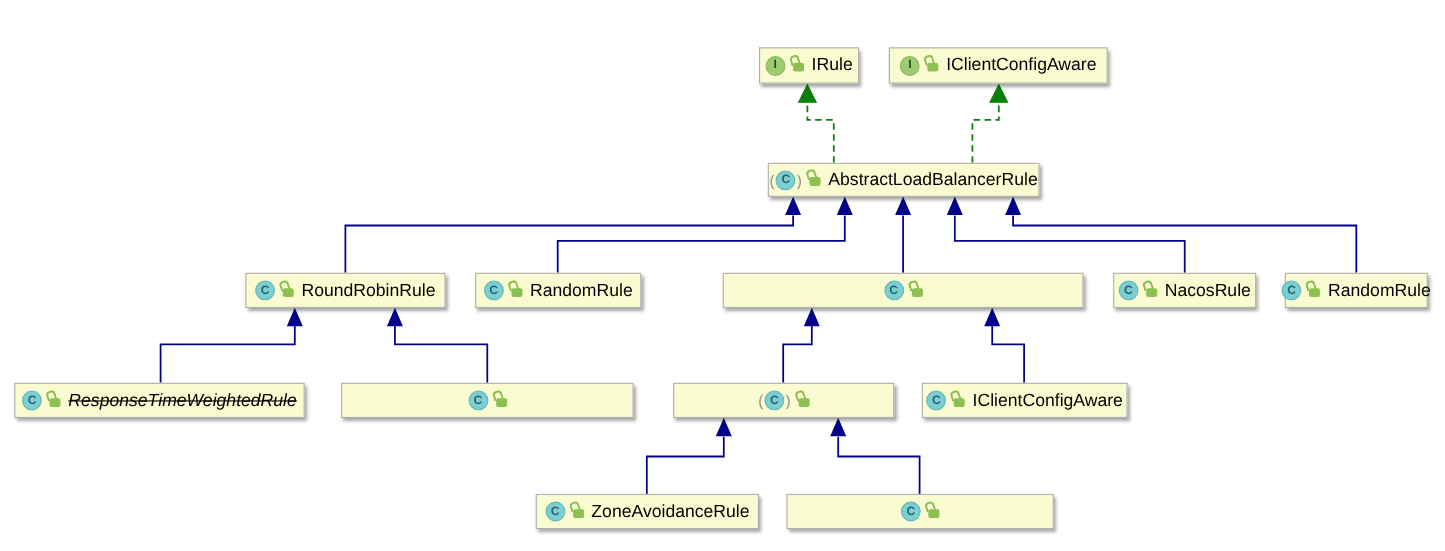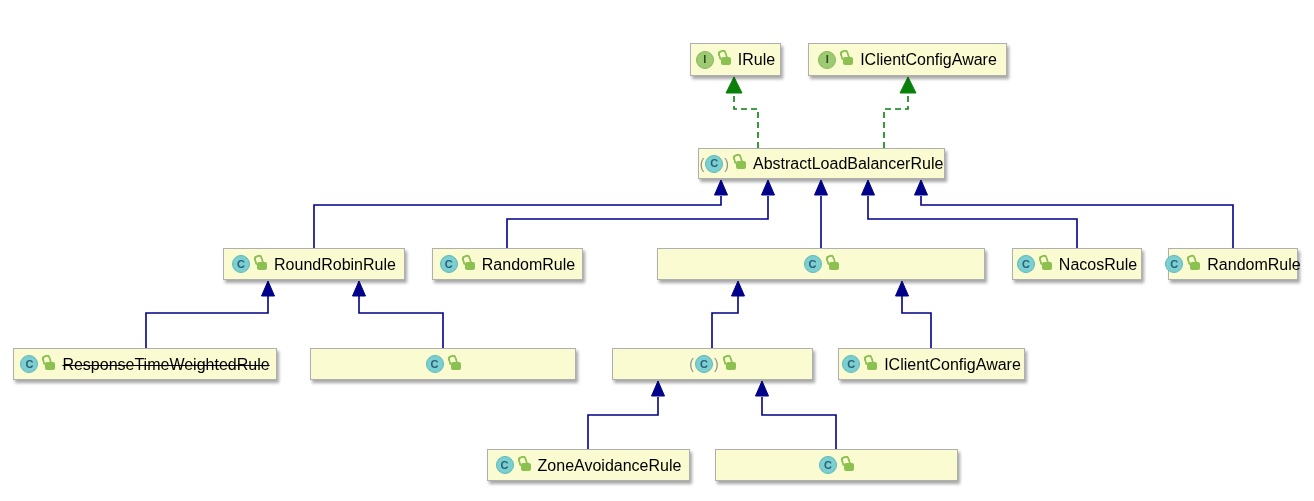--- a/index.html
+++ b/index.html
@@ -44,21 +44,21 @@
   .lock { position:relative; width:10px; height:8px; background:#8CC152; border-radius:2px; margin-top:3px; flex:none; }
   .lock::before {
     content:""; position:absolute;
     width:5px; height:7px;
     border:2px solid #8CC152; border-bottom:none;
     border-radius:4px 4px 0 0;
     top:-7px; left:-3px;
     transform:rotate(-18deg);
   }
   .label { padding-top:1px; }
-  .label.deprecated { text-decoration:line-through; }
+  .label.deprecated { text-decoration:line-through;font-style:italic; }
 </style>
 </head>
 <body>
 
 <div id="canvas">
 
   <svg id="edges" viewBox="0 0 1314 501" xmlns="http://www.w3.org/2000/svg">
 
     <path class="edge-implements" d="M758,148 V109 H734 V94"></path>
     <polygon class="tri-implements" points="734,77 726,93 742,93"></polygon>

